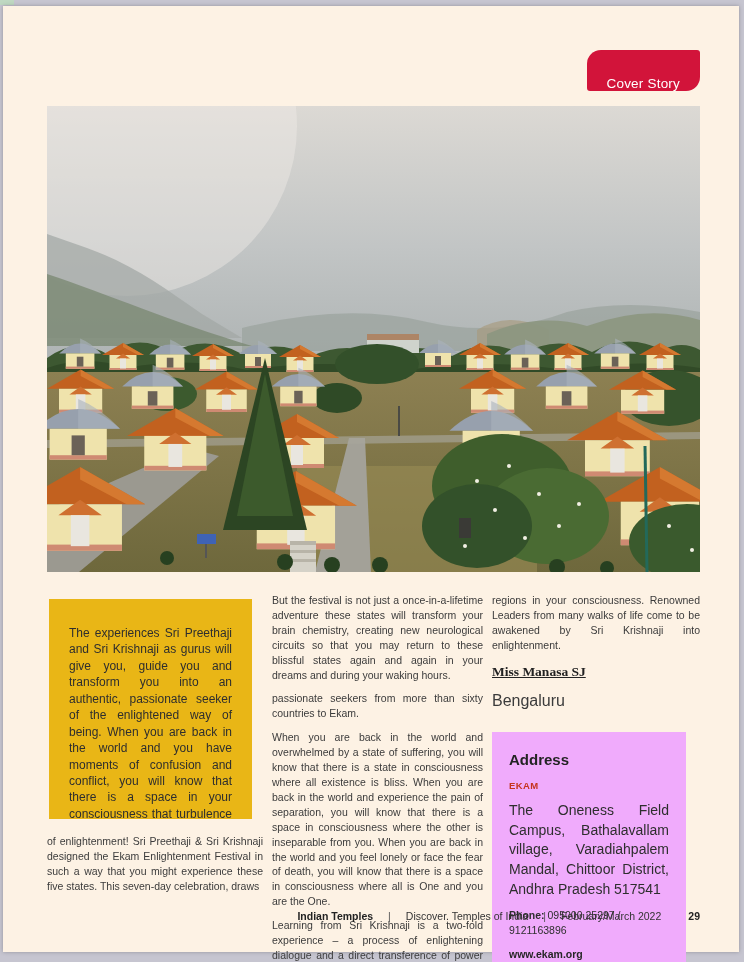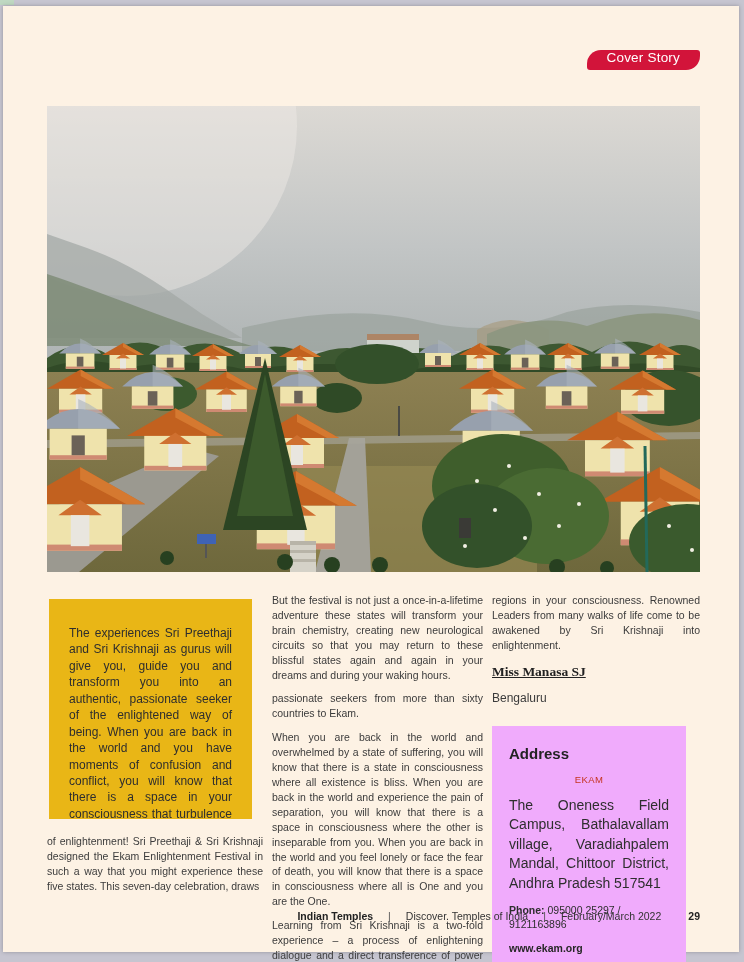--- a/index.html
+++ b/index.html
@@ -2,39 +2,39 @@
 <html><head>
 <meta charset="utf-8">
 <style>
   html,body{margin:0;padding:0;background:#cdccd6;}
   *{box-sizing:border-box;}
   .viewer{position:relative;width:744px;height:962px;background:#c6c5d0;overflow:hidden;
     font-family:"Liberation Sans", sans-serif;}
   .viewer::before{content:"";position:absolute;left:0;top:0;width:14px;height:5px;background:#bfd8c2;}
   .page{position:absolute;left:3px;top:6px;width:736px;height:946px;background:#fdf2e4;
     box-shadow:0 0 4px rgba(0,0,0,.25);}
-  .badge{position:absolute;top:44px;right:39px;height:20px;padding:0 20px;
-    display:flex;align-items:flex-start;border-radius:14px 3px 14px 3px;
+  .badge{position:absolute;top:44px;right:39px;height:41px;padding:0 20px;
+    display:flex;align-items:flex-end;border-radius:14px 3px 14px 3px;
     color:#fff;font-size:13.5px;letter-spacing:.2px;}
   .photo-wrap{position:absolute;left:44px;top:100px;width:653px;height:466px;overflow:hidden;}
   .photo-wrap svg{display:block;}
   .content{position:absolute;left:44px;top:587px;width:653px;display:flex;justify-content:space-between;}
   .col{font-size:10.5px;line-height:1.42;color:#3b3b3b;text-align:justify;}
   .col-left{width:216px;}
   .col-mid{width:211px;}
   .col-right{width:208px;}
   .col p{margin:0 0 9px 0;}
   .quote-box{width:203px;height:220px;padding:26px 20px;margin:6px 0 15px 2px;
     font-size:12px;line-height:1.37;color:#2e2e2e;text-align:justify;overflow:hidden;}
   .author-name{font-family:"Liberation Serif", serif;font-weight:bold;font-size:13.5px;
     color:#222;margin:16px 0 8px 0;text-align:left;text-decoration:underline;}
-  .author-city{font-size:12px;color:#3b3b3b;margin:0 0 0 0;text-align:left;}
+  .author-city{font-size:16px;color:#3b3b3b;margin:0 0 0 0;text-align:left;}
   .address-box{margin-top:19px;width:194px;padding:17px 17px 15px 17px;}
   .address-title{font-size:15px;font-weight:bold;color:#232323;margin:0 0 7px 0;text-align:left;}
-  .address-org{font-size:9.5px;font-weight:normal;letter-spacing:.4px;margin:0 0 8px 0;text-align:center;}
+  .address-org{font-size:9.5px;font-weight:bold;letter-spacing:.4px;margin:0 0 8px 0;text-align:left;}
   .address-text{font-size:14px;line-height:1.4;color:#2e2e2e;text-align:justify;margin:0 0 9px 0;}
   .address-phone{font-size:10.5px;color:#2e2e2e;margin:0 0 9px 0;text-align:left;}
   .address-phone b{font-weight:bold;}
   .address-site{font-size:10.5px;font-weight:bold;color:#262626;text-align:left;margin:0;}
   .footer{position:absolute;right:39px;bottom:30px;font-size:10.5px;color:#333;
     display:flex;align-items:baseline;gap:15px;}
   .footer .bold{font-weight:bold;color:#222;}
   .footer .pagenum{font-weight:bold;margin-left:12px;color:#222;}
   .sep{color:#555;}
 </style>

